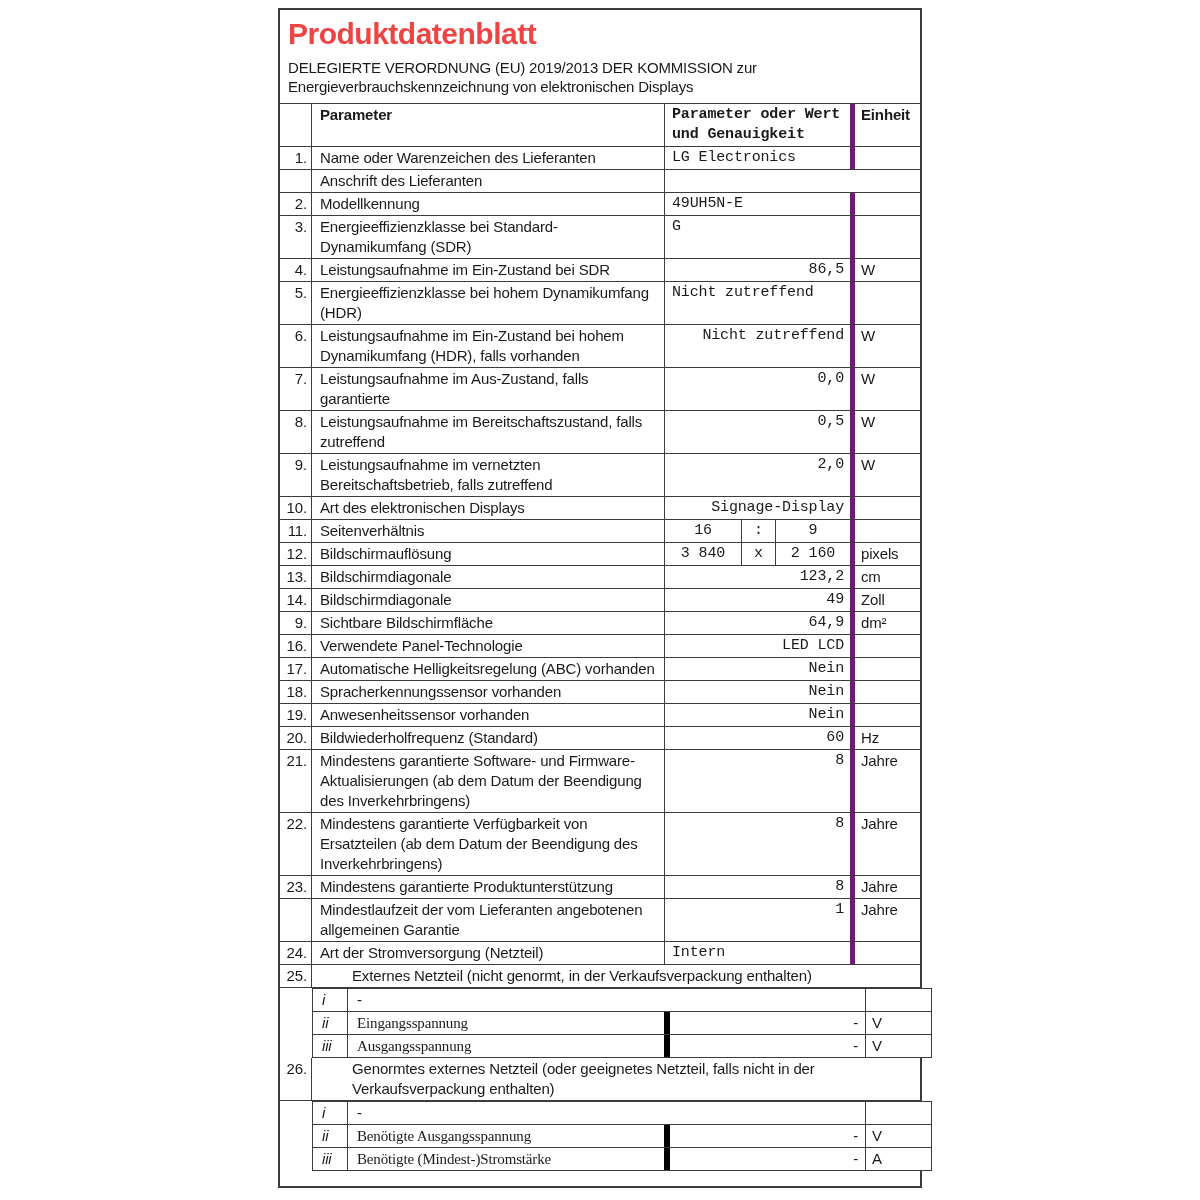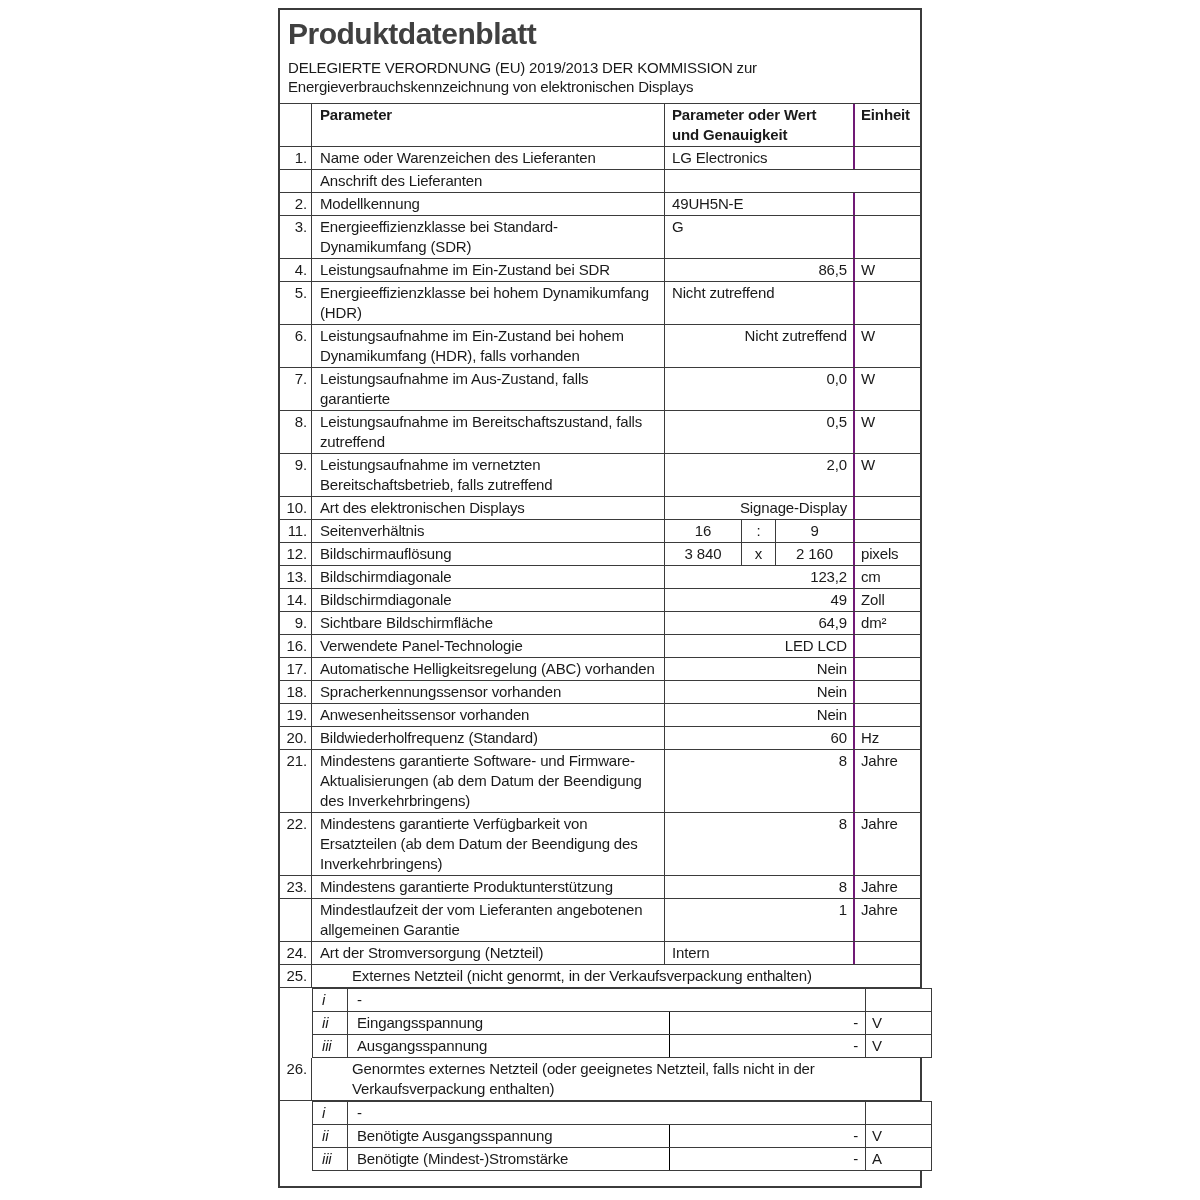--- a/index.html
+++ b/index.html
@@ -28,21 +28,21 @@
     font-size: 15px;
     line-height: 19px;
     letter-spacing: -0.2px;
   }
   
   .maintable { width: 100%; border-top: 1px solid #3b3b3b; }
   .trow { display: flex; align-items: stretch; border-bottom: 1px solid #3b3b3b; min-height: 22px; justify-content: center; }
   .c { font-size: 15px; line-height: 20px; letter-spacing: -0.15px; padding: 1px 4px; }
   .c-no    { width: 32px;  text-align: right; padding-right: 4px; border-right: 1px solid #3b3b3b; flex: none; }
   .c-param { width: 353px; padding-left: 8px; border-right: 1px solid #3b3b3b; flex: none; }
-  .c-value { width: 190px; border-right: 2px solid #701a75; flex: none; padding-left: 7px; padding-right: 6px; }
+  .c-value { width: 190px; border-right: 5px solid #701a75; flex: none; padding-left: 7px; padding-right: 6px; font-family: Liberation Mono, monospace; }
   .c-value.al-r { text-align: right; }
   .c-value.al-l { text-align: left; }
   .c-unit  { flex: 1; padding-left: 6px; }
   .header-row { min-height: 40px; font-weight: bold; }
   .header-row .c { font-weight: bold; }
   
   .c-value.split { display: flex; padding: 0; }
   .sv { display: block; padding: 1px 2px; text-align: center; }
   .sv-a   { width: 77px; border-right: 1px solid #3b3b3b; }
   .sv-sep { width: 34px; border-right: 1px solid #3b3b3b; }
@@ -53,31 +53,31 @@
   .c-label { flex: 1; padding-left: 8px; }
   .subtable {
     margin-left: 32px;
     width: 620px;            
     border: 1.5px solid #3b3b3b;
     background: #fff;
   }
   .srow { display: flex; align-items: stretch; border-bottom: 1px solid #3b3b3b; min-height: 22px; }
   .srow:last-child { border-bottom: none; }
   .s-no    { width: 35px; font-style: italic; padding-left: 9px; border-right: 1px solid #3b3b3b; flex: none; }
-  .s-param { width: 322px; padding-left: 9px; border-right: 1px solid #000000; flex: none; }
+  .s-param { width: 322px; padding-left: 9px; border-right: 6px solid #000000; flex: none; font-family: Liberation Serif, serif; }
   .s-value { width: 196px; text-align: right; padding-right: 7px; border-right: 1px solid #3b3b3b; flex: none; }
   .s-dash  { width: 518px; padding-left: 9px; border-right: 1px solid #3b3b3b; flex: none; }
   .s-unit  { flex: 1; padding-left: 6px; }
 </style>
 </head>
 <body>
 
 <div class="doc-box">
   <div class="title-block">
-    <div class="page-title" style="color: #404040;">Produktdatenblatt</div>
+    <div class="page-title" style="color: #ef4444;">Produktdatenblatt</div>
     <div class="subtitle-line">DELEGIERTE VERORDNUNG (EU) 2019/2013 DER KOMMISSION zur</div>
     <div class="subtitle-line">Energieverbrauchskennzeichnung von elektronischen Displays</div>
   </div>
 
   <div class="maintable">
     <div class="trow header-row">
       <div class="c c-no"></div>
       <div class="c c-param">Parameter</div>
       <div class="c c-value">Parameter oder Wert und Genauigkeit</div>
       <div class="c c-unit">Einheit</div>

